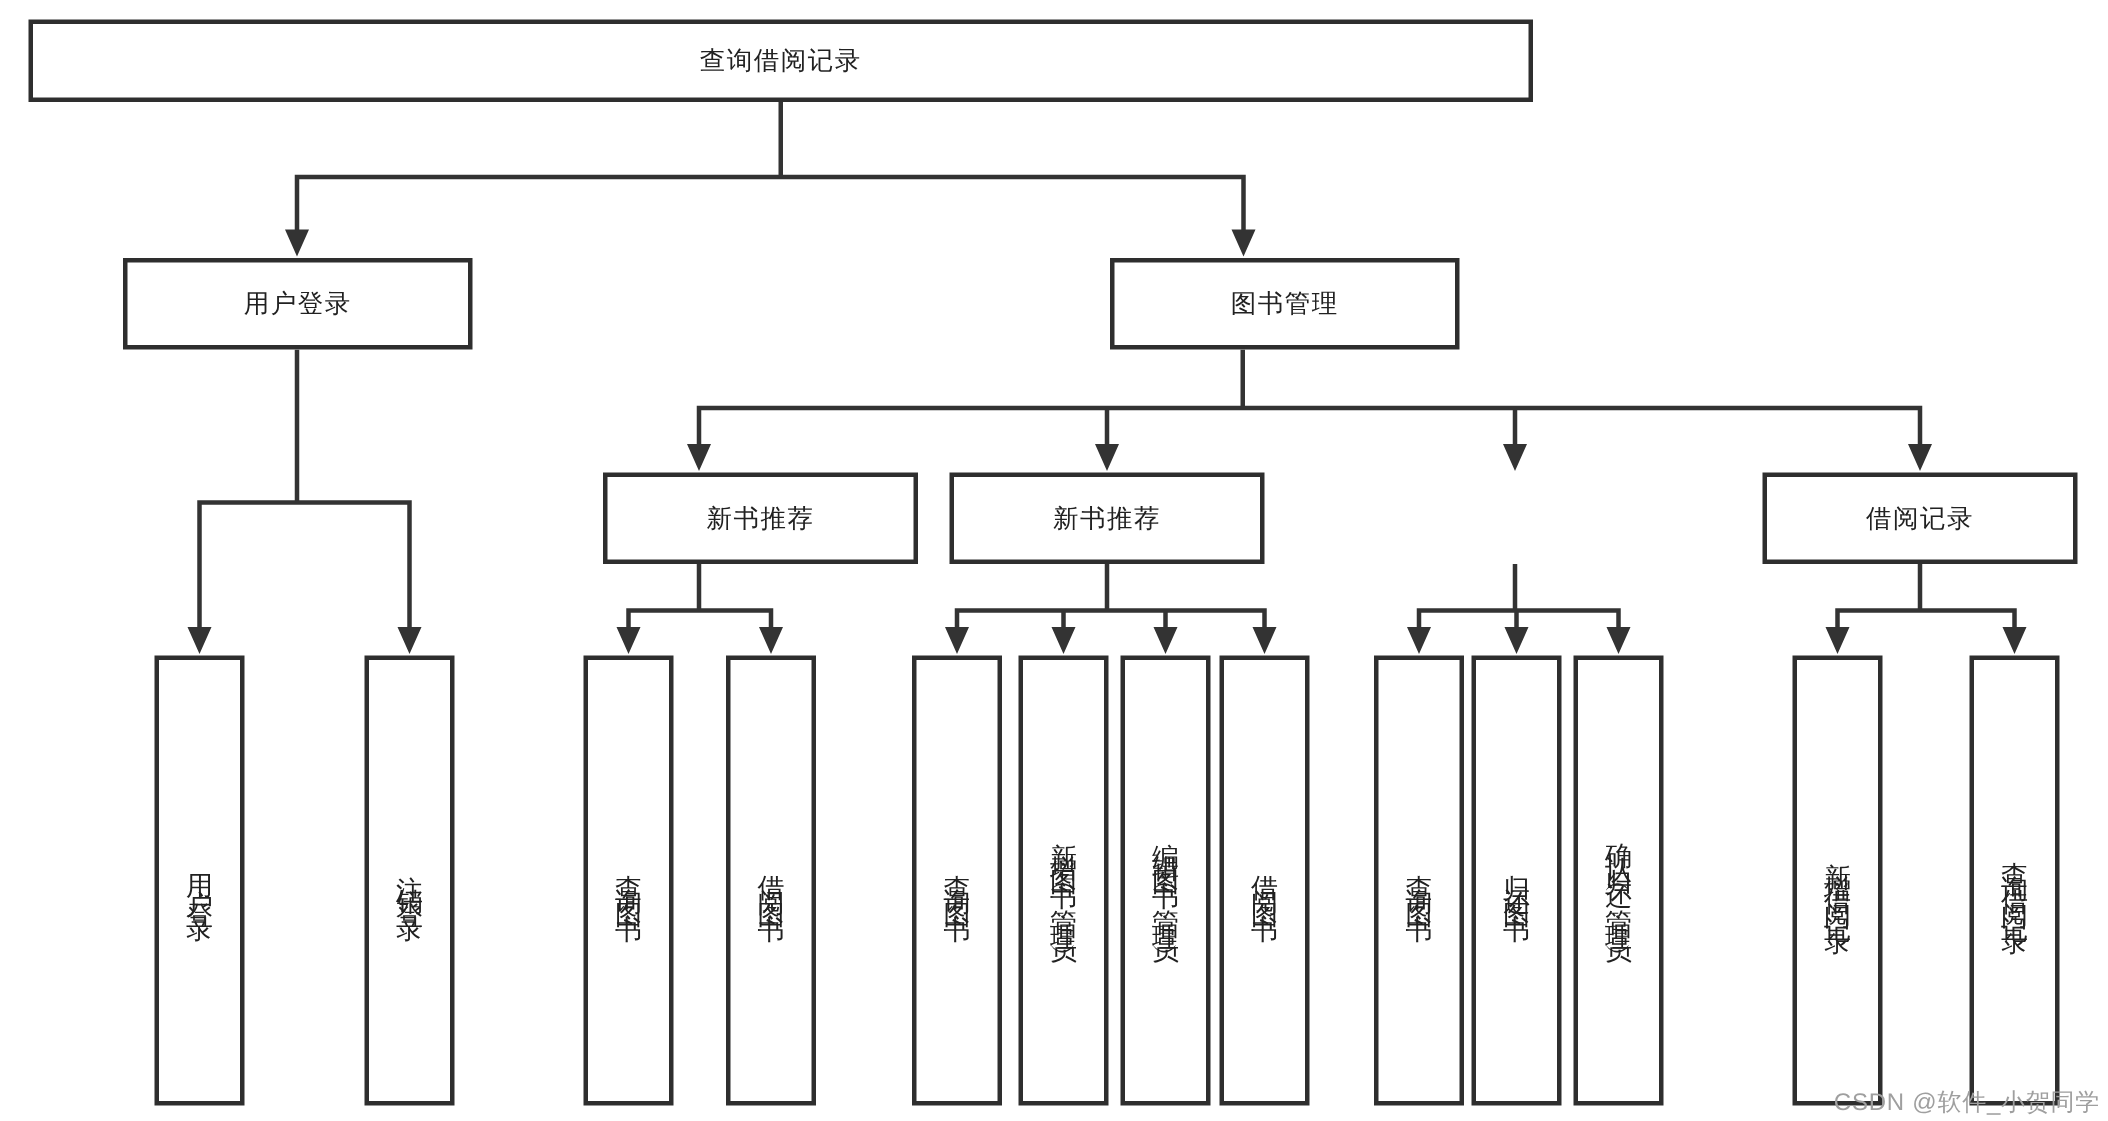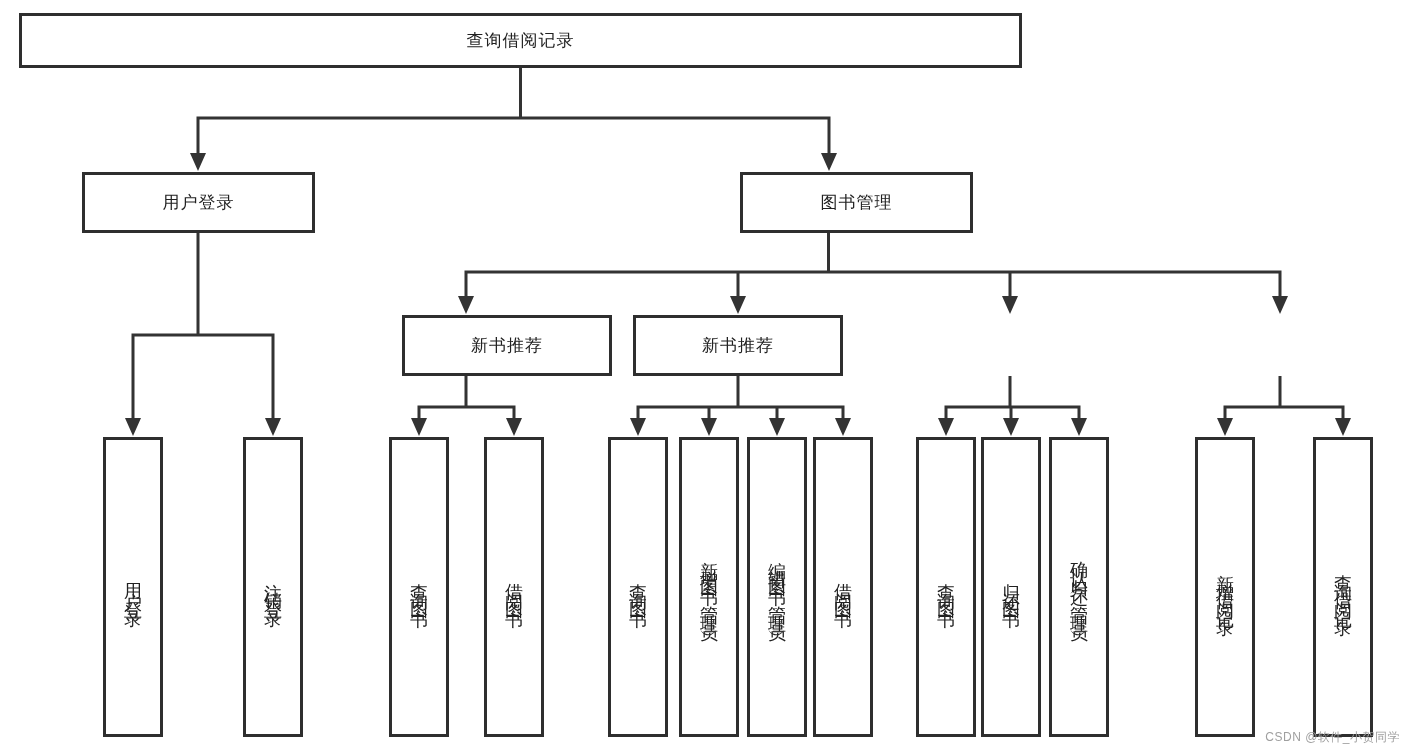--- a/index.html
+++ b/index.html
@@ -52,21 +52,21 @@
     text-orientation: mixed;
     font-size: 18px;
     letter-spacing: 9px;
     line-height: 1;
     white-space: normal;
   }
   .watermark {
     position: absolute;
     right: 5px;
     bottom: 1px;
-    font-size: 12px;
+    font-size: 16px;
     color: #9f9f9f;
     letter-spacing: 0.5px;
     z-index: 10;
     pointer-events: none;
   }
 </style>
 </head>
 <body>
 
 <div id="canvas">
@@ -105,20 +105,23 @@
   <div class="node" style="left:740px; top:172px; width:233px; height:61px;">
     <span class="lbl">图书管理</span>
   </div>
 
   <div class="node" style="left:361px; top:315px; width:210px; height:61px;margin-left:41px;">
     <span class="lbl">新书推荐</span>
   </div>
   <div class="node" style="left:633px; top:315px; width:210px; height:61px;">
     <span class="lbl">新书推荐</span>
   </div>
+  <div class="node" style="left:1175px; top:315px; width:210px; height:61px;">
+    <span class="lbl">借阅记录</span>
+  </div>
 
   <div class="node leaf" style="left:103px; top:437px; width:60px; height:300px;">
     <span class="lbl">用户登录</span>
   </div>
   <div class="node leaf" style="left:243px; top:437px; width:60px; height:300px;">
     <span class="lbl">注销登录</span>
   </div>
 
   <div class="node leaf" style="left:389px; top:437px; width:60px; height:300px;">
     <span class="lbl">查询图书</span>

